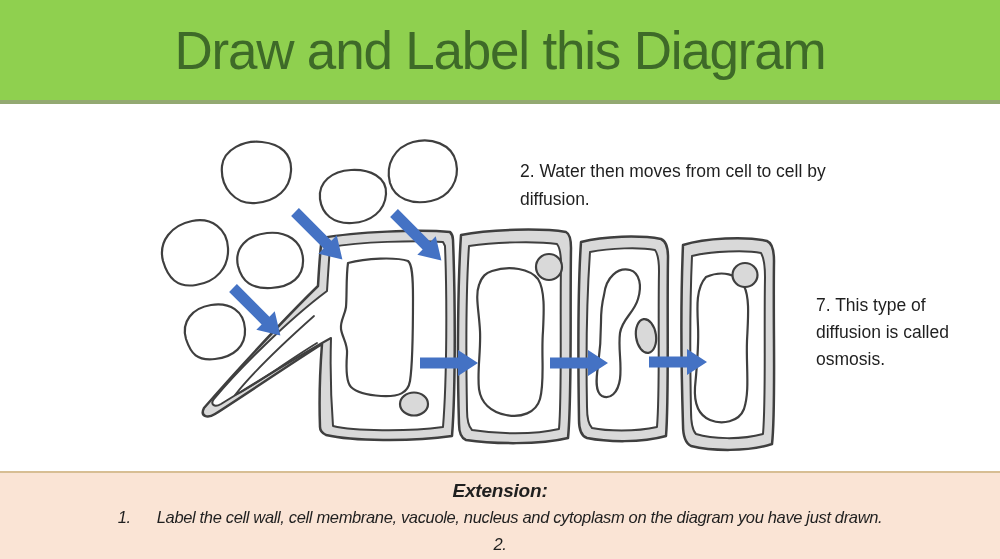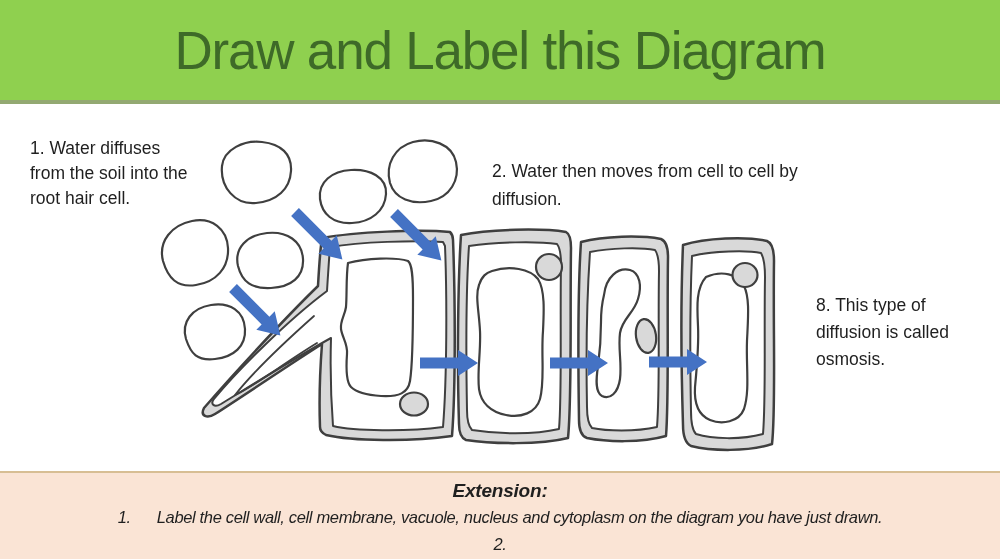--- a/index.html
+++ b/index.html
@@ -12,21 +12,21 @@
     background:#8FD04F;border-bottom:4px solid #93A972;box-sizing:border-box;
     display:flex;align-items:center;justify-content:center;
   }
   .title{
     margin:0;font-size:53px;font-weight:normal;letter-spacing:-1.2px;
     color:#3E6A28;font-family:"Liberation Sans",sans-serif;
   }
   .diagram{position:absolute;left:0;top:104px;}
   .annotation{position:absolute;color:#1F1F1F;font-size:17.5px;}
   .anno-1{left:30px;top:136px;width:158px;line-height:25px;}
-  .anno-2{left:492px;top:157px;width:345px;line-height:28px;}
+  .anno-2{left:520px;top:157px;width:345px;line-height:28px;}
   .anno-3{left:816px;top:292px;width:150px;line-height:27px;}
   .footer{
     position:absolute;left:0;top:471px;width:100%;height:88px;box-sizing:border-box;
     background:#FAE4D5;border-top:2px solid #D7BE94;color:#1F1F1F;text-align:center;font-style:italic;
   }
   .ext-heading{font-weight:bold;font-size:19px;line-height:21px;margin:7px 0 3px 0;letter-spacing:-0.2px;}
   .ext-line{display:flex;justify-content:center;gap:26px;font-size:16.5px;line-height:26.5px;letter-spacing:-0.35px;}
   .ext-num{flex:0 0 auto;}
   .ext-text{flex:0 0 auto;}
   
@@ -90,23 +90,22 @@
     <g>
       <polygon points="0,-5.5 46,-5.5 46,-13 67,0 46,13 46,5.5 0,5.5" transform="translate(295,212) rotate(45)" fill="#4472C4"></polygon>
       <polygon points="0,-5.5 46,-5.5 46,-13 67,0 46,13 46,5.5 0,5.5" transform="translate(394,213) rotate(45)" fill="#4472C4"></polygon>
       <polygon points="0,-5.5 46,-5.5 46,-13 67,0 46,13 46,5.5 0,5.5" transform="translate(233,288) rotate(45)" fill="#4472C4"></polygon>
       <polygon points="0,-5.5 38,-5.5 38,-13 58,0 38,13 38,5.5 0,5.5" transform="translate(420,363)" fill="#4472C4"></polygon>
       <polygon points="0,-5.5 38,-5.5 38,-13 58,0 38,13 38,5.5 0,5.5" transform="translate(550,363)" fill="#4472C4"></polygon>
       <polygon points="0,-5.5 38,-5.5 38,-13 58,0 38,13 38,5.5 0,5.5" transform="translate(649,362)" fill="#4472C4"></polygon>
     </g>
   </svg>
 
-  <div class="annotation anno-1">1. Water diffuses from the soil into the root hair cell.</div>
   <div class="annotation anno-2">2. Water then moves from cell to cell by diffusion.</div>
-  <div class="annotation anno-3">8. This type of diffusion is called osmosis.</div>
+  <div class="annotation anno-3">7. This type of diffusion is called osmosis.</div>
 
   <div class="footer">
     <div class="ext-heading">Extension:</div>
     <div class="ext-line">
       <span class="ext-num">1.</span>
       <span class="ext-text">Label the cell wall, cell membrane, vacuole, nucleus and cytoplasm on the diagram you have just drawn.</span>
     </div>
     <div class="ext-line">
       <span class="ext-num">2.</span>
     </div>

